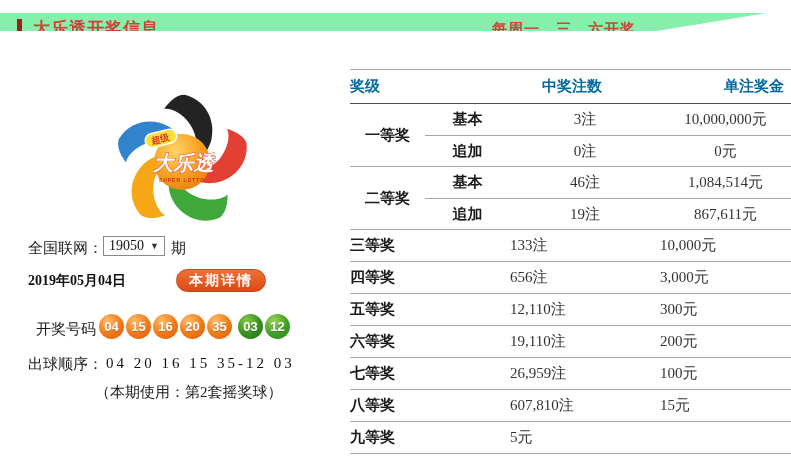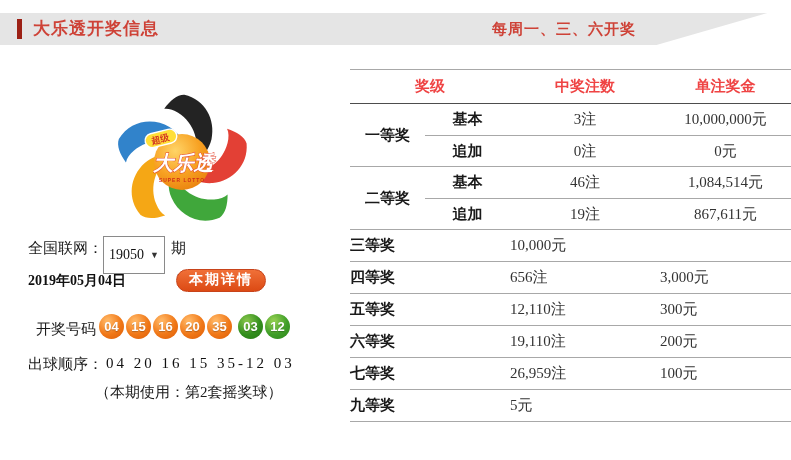--- a/index.html
+++ b/index.html
@@ -4,22 +4,22 @@
 <style>
   html,body{margin:0;padding:0;}
   body{
     width:791px;height:460px;position:relative;overflow:hidden;
     background:#ffffff;
     font-family:"Liberation Serif","DejaVu Serif",serif;
     color:#222;
   }
   
   .header-bar{
-    position:absolute;left:0;top:13px;width:791px;height:32px;
-    background:#e5e5e5;
+    position:absolute;left:0;top:13px;width:791px;height:18px;
+    background:#86efac;
     clip-path:polygon(0 0,97% 0,83% 100%,0 100%);
   }
   .header-accent{
     position:absolute;left:17px;top:6px;width:5px;height:20px;background:#9c2015;
   }
   .header-title{
     position:absolute;left:33px;top:0;height:32px;line-height:32px;
     font-size:17px;font-weight:bold;color:#ce4237;letter-spacing:1px;
   }
   .header-schedule{
@@ -33,30 +33,30 @@
   .logo-name{font-family:"Liberation Sans",sans-serif;font-weight:bold;font-style:italic;font-size:29px;
     fill:#ffffff;stroke:#e2402a;stroke-width:1.3px;paint-order:stroke;text-anchor:middle;}
   .logo-sub{font-family:"Liberation Sans",sans-serif;font-weight:bold;font-size:7px;fill:#cf2b1a;
     text-anchor:middle;letter-spacing:1.5px;}
   
   .lbl{position:absolute;font-size:15px;color:#1a1a1a;}
   .issue-select{
     position:absolute;left:103px;top:236px;width:62px;height:20px;
     border:1px solid #8a8a8a;background:#fff;box-sizing:border-box;
     display:flex;align-items:center;justify-content:space-between;
-    padding:18px 5px;font-size:14px;color:#111;cursor:pointer;
+    padding:0 5px;font-size:14px;color:#111;cursor:pointer;
   }
   .issue-select .arrow{font-size:9px;color:#333;}
   .date-text{position:absolute;left:28px;top:272px;font-size:14px;color:#111;font-weight:bold;}
   .time-text{position:absolute;left:133px;top:272px;font-size:10px;color:#111;letter-spacing:1px;margin-left:44px;}
   .detail-btn{
     position:absolute;left:176px;top:269px;width:90px;height:23px;
     border:1px solid #c8431a;border-radius:12px;
     background:linear-gradient(#f07038,#dc4a14);
-    color:#fff;font-family:Liberation Mono, monospace;font-weight:bold;font-size:14px;
+    color:#fff;font-family:Liberation Serif, serif;font-weight:bold;font-size:14px;
     line-height:21px;text-align:center;letter-spacing:2px;cursor:pointer;box-sizing:border-box;
   }
   .balls{position:absolute;left:99px;top:314px;display:flex;}
   .ball{
     width:25px;height:25px;border-radius:50%;margin-right:2px;
     display:flex;align-items:center;justify-content:center;
     font-family:"Liberation Sans",sans-serif;font-weight:bold;font-size:13px;color:#fff;
     text-shadow:0 1px 1px rgba(0,0,0,.25);
   }
   .ball.front{background:radial-gradient(circle at 35% 28%,#ffb25e 8%,#f07818 55%,#dd5c06 100%);}
@@ -65,22 +65,22 @@
   .gap{width:4px;}
   .order-value{position:absolute;left:106px;top:355px;font-size:15px;color:#111;letter-spacing:3px;}
   .set-note{position:absolute;left:95px;top:383px;font-size:15px;color:#1a1a1a;}
   
   .prize-table{
     position:absolute;left:350px;top:69px;width:441px;
     border-top:1px solid #a8a8a8;font-size:15px;
   }
   .pt-head{
     display:grid;grid-template-columns:160px 150px 131px;
-    height:33px;align-items:center;text-align:center;
-    font-weight:bold;color:#ef4444;border-bottom:1px solid #4d4d4d;
+    height:33px;align-items:center;
+    font-weight:bold;color:#0369a1;border-bottom:1px solid #4d4d4d;gap:32px;
   }
   .pt-group{
     display:grid;grid-template-columns:75px 85px 150px 131px;
     grid-auto-rows:31px;align-items:center;text-align:center;
     border-bottom:1px solid #a8a8a8;
   }
   .pt-group .group-label{grid-row:1 / span 2;grid-column:1;font-weight:bold;color:#1a1a1a;}
   .pt-group .c2{grid-column:2;}.pt-group .c3{grid-column:3;}.pt-group .c4{grid-column:4;}
   .pt-group .r2{border-top:1px solid #a8a8a8;height:31px;line-height:31px;}
   .pt-row{
@@ -183,20 +183,21 @@
     <span class="c2 cell-label">基本</span>
     <span class="c3 cell-val">46注</span>
     <span class="c4 cell-val">1,084,514元</span>
     <span class="c2 r2 cell-label">追加</span>
     <span class="c3 r2 cell-val">19注</span>
     <span class="c4 r2 cell-val">867,611元</span>
   </div>
 
   <div class="pt-row">
     <span class="cell-label">三等奖</span>
+    <span class="cell-val">133注</span>
     <span class="cell-val">10,000元</span>
   </div>
   <div class="pt-row">
     <span class="cell-label">四等奖</span>
     <span class="cell-val">656注</span>
     <span class="cell-val">3,000元</span>
   </div>
   <div class="pt-row">
     <span class="cell-label">五等奖</span>
     <span class="cell-val">12,110注</span>
@@ -206,16 +207,21 @@
     <span class="cell-label">六等奖</span>
     <span class="cell-val">19,110注</span>
     <span class="cell-val">200元</span>
   </div>
   <div class="pt-row">
     <span class="cell-label">七等奖</span>
     <span class="cell-val">26,959注</span>
     <span class="cell-val">100元</span>
   </div>
   <div class="pt-row">
+    <span class="cell-label">八等奖</span>
+    <span class="cell-val">607,810注</span>
+    <span class="cell-val">15元</span>
+  </div>
+  <div class="pt-row">
     <span class="cell-label">九等奖</span>
     <span class="cell-val">5元</span>
   </div>
 </div>
 
 </body></html>

